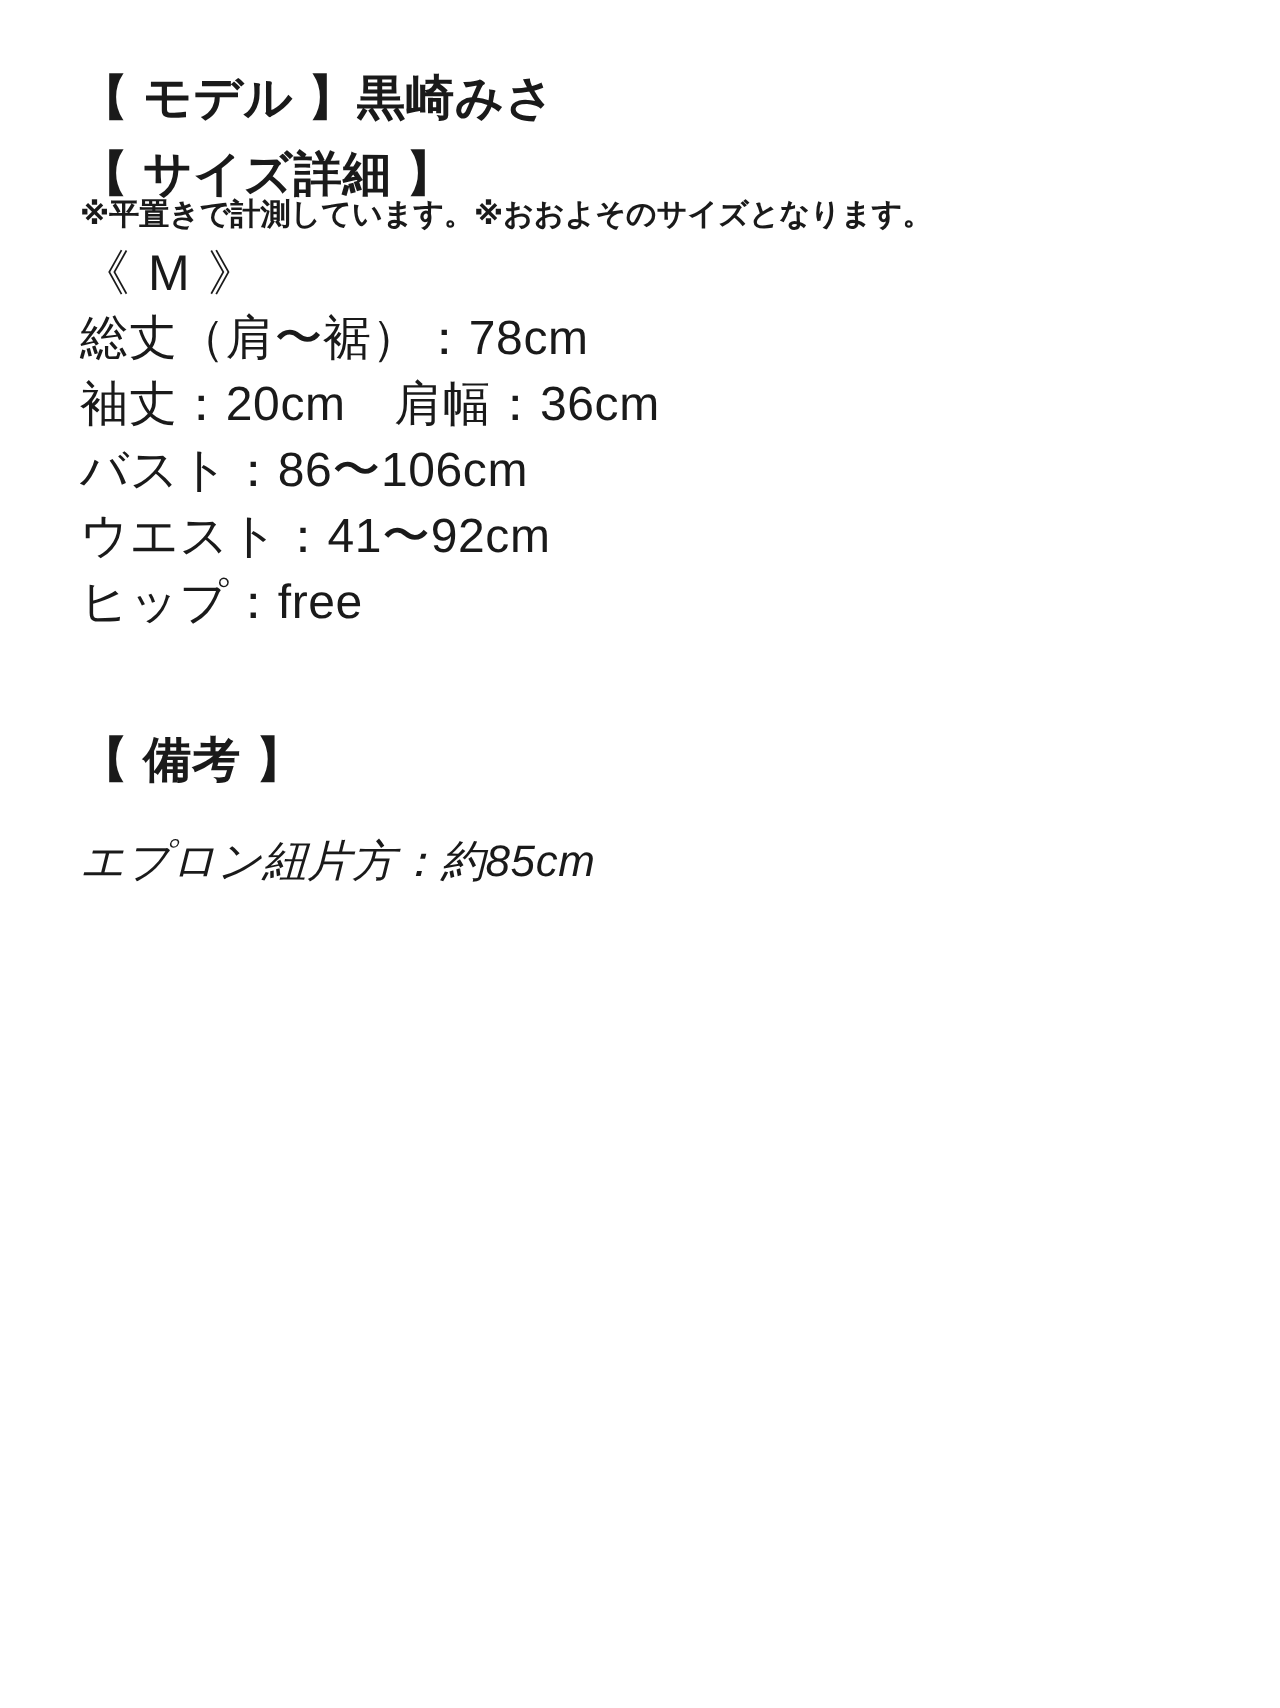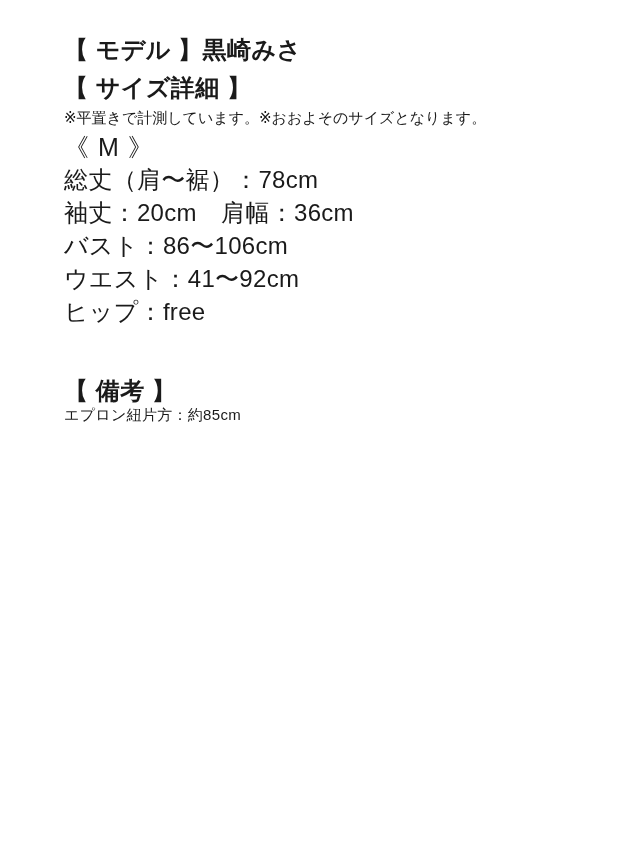--- a/index.html
+++ b/index.html
@@ -12,45 +12,44 @@
     height: 854px;
     font-family: "Liberation Sans", "DejaVu Sans", sans-serif;
     color: #1a1a1a;
     -webkit-font-smoothing: antialiased;
   }
   .page {
     position: relative;
     width: 640px;
     height: 854px;
     box-sizing: border-box;
-    padding: 38px 44px 0 64px;
+    padding: 38px 44px 0 40px;
     overflow: hidden;
   }
   .line {
     white-space: nowrap;
     line-height: 1.0;
   }
   .heading {
     font-size: 24px;
     font-weight: bold;
     letter-spacing: 0.5px;
     margin-bottom: 14px;
   }
   .heading .val {
     font-weight: bold;
   }
   .heading-plain {
     font-size: 24px;
     font-weight: bold;
     letter-spacing: 0.5px;
-    margin-bottom: 10px;
   }
   .note {
     font-size: 15px;
-    font-weight: normal;
+    font-weight: bold;
     letter-spacing: 0px;
     margin-bottom: 10px;
     color: #1a1a1a;
   }
   .sizemark {
     font-size: 25px;
     font-weight: normal;
     letter-spacing: 1px;
     margin-bottom: 8px;
   }
@@ -60,26 +59,27 @@
     letter-spacing: 0.3px;
     margin-bottom: 9px;
   }
   .gap {
     height: 46px;
   }
   .remark-head {
     font-size: 24px;
     font-weight: bold;
     letter-spacing: 0.5px;
-    margin-bottom: 4px;
+    margin-bottom: 27px;
   }
   .remark-line {
-    font-size: 15px;
+    font-size: 22px;
     font-weight: normal;
     letter-spacing: 0.3px;
+    font-style: italic;
   }
 </style>
 </head>
 <body>
 
 <div class="page">
 
   <div class="line heading">
     <span>【 モデル 】</span><span class="val">黒崎みさ</span>
   </div>

